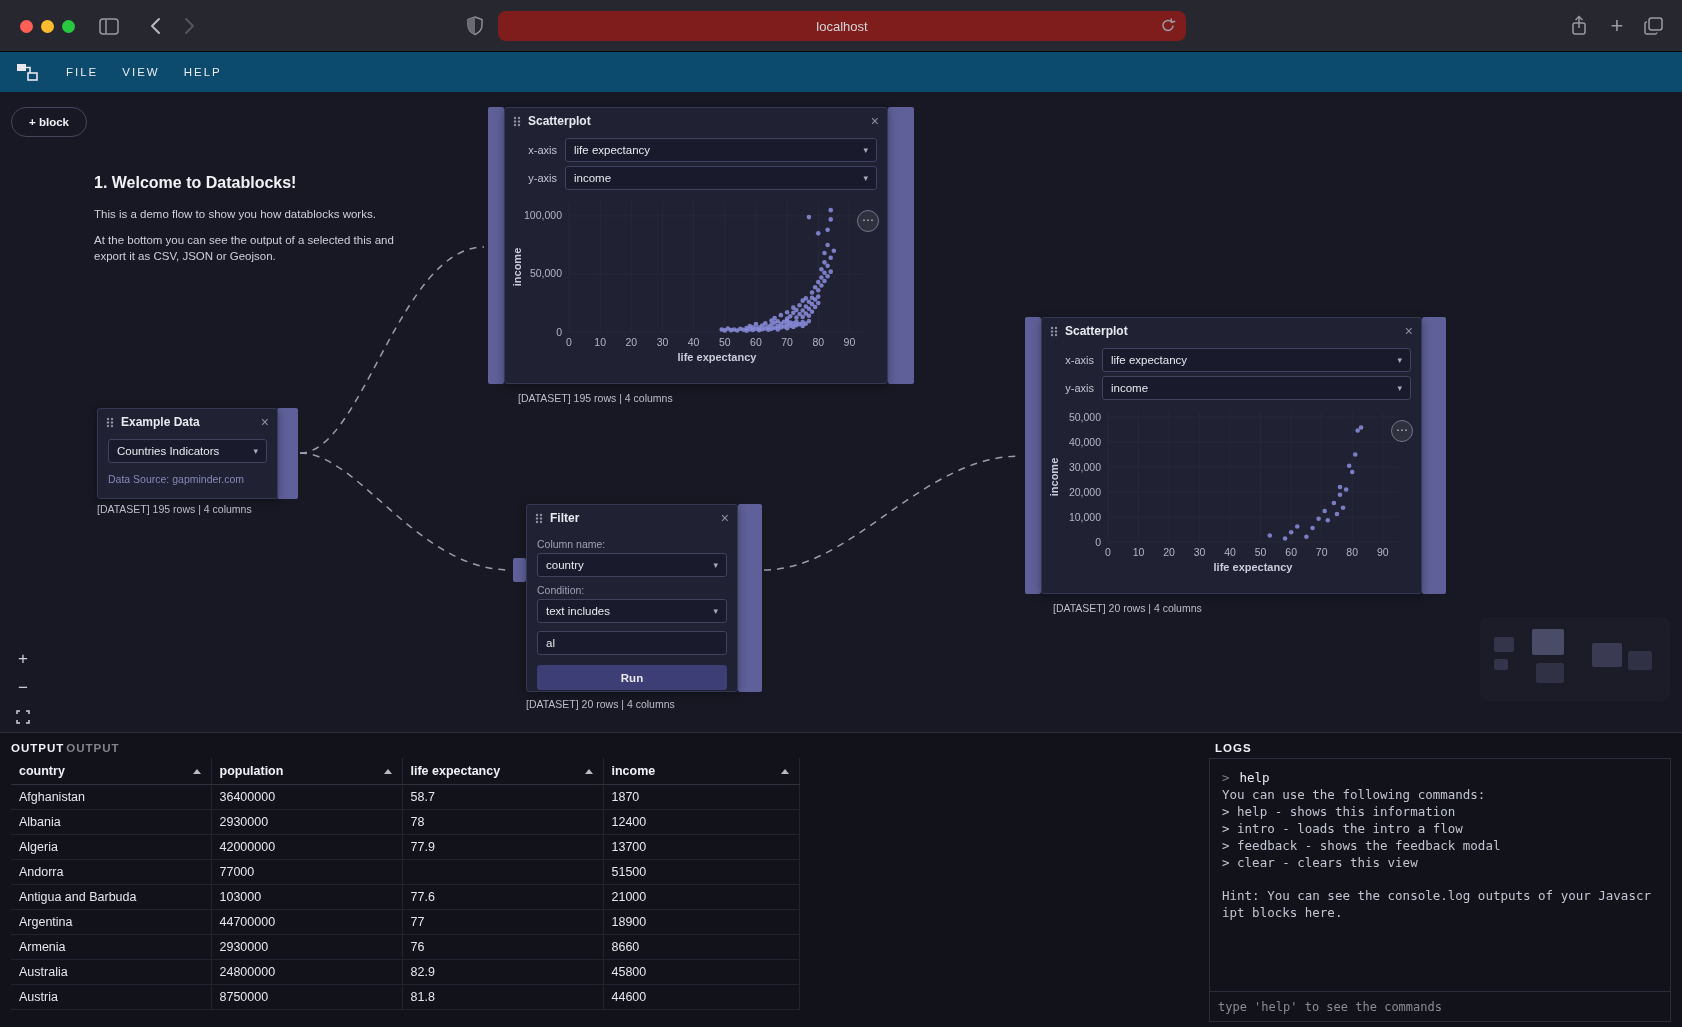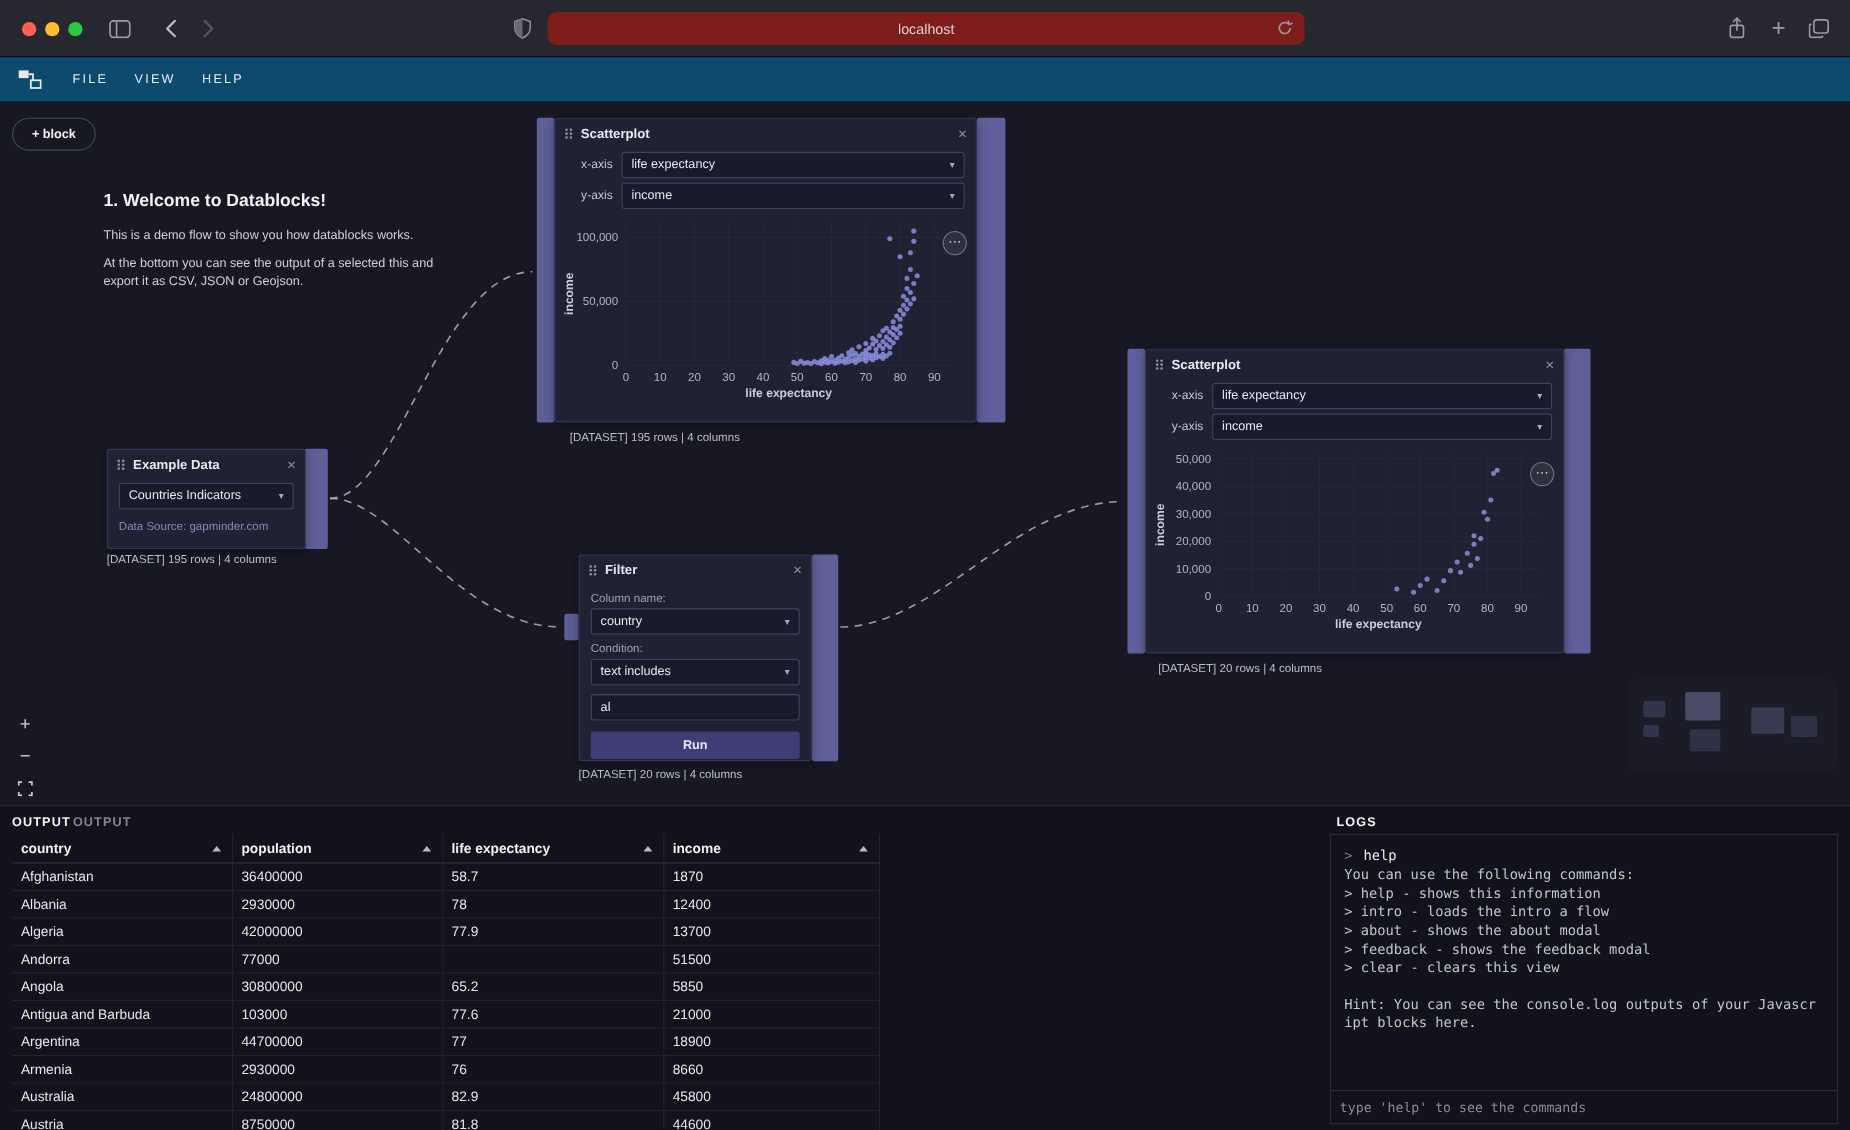--- a/index.html
+++ b/index.html
@@ -546,26 +546,20 @@
             <td>77.9</td>
             <td>13700</td>
           </tr>
           <tr>
             <td>Andorra</td>
             <td>77000</td>
             <td></td>
             <td>51500</td>
           </tr>
           <tr>
-            <td>Angola</td>
-            <td>30800000</td>
-            <td>65.2</td>
-            <td>5850</td>
-          </tr>
-          <tr>
             <td>Antigua and Barbuda</td>
             <td>103000</td>
             <td>77.6</td>
             <td>21000</td>
           </tr>
           <tr>
             <td>Argentina</td>
             <td>44700000</td>
             <td>77</td>
             <td>18900</td>
@@ -592,21 +586,20 @@
     </table>
 
     <div class="logs-title">LOGS</div>
     <div class="logs-box">
       <div class="logs-scroll">
         <div class="log-cmd"><span class="prompt">&gt;</span><span>help</span></div>
         <div class="log-resp">
             <div>You can use the following commands:</div>
             <div>&gt; help - shows this information</div>
             <div>&gt; intro - loads the intro a flow</div>
-            <div>&gt; about - shows the about modal</div>
             <div>&gt; feedback - shows the feedback modal</div>
             <div>&gt; clear - clears this view</div>
             <div class="log-hint" style="margin-left: 0px;">Hint: You can see the console.log outputs of your Javascript blocks here.</div>
           </div>
       </div>
       <input class="logs-input" placeholder="type 'help' to see the commands" style="">
     </div>
   </div>
 
 </div>

